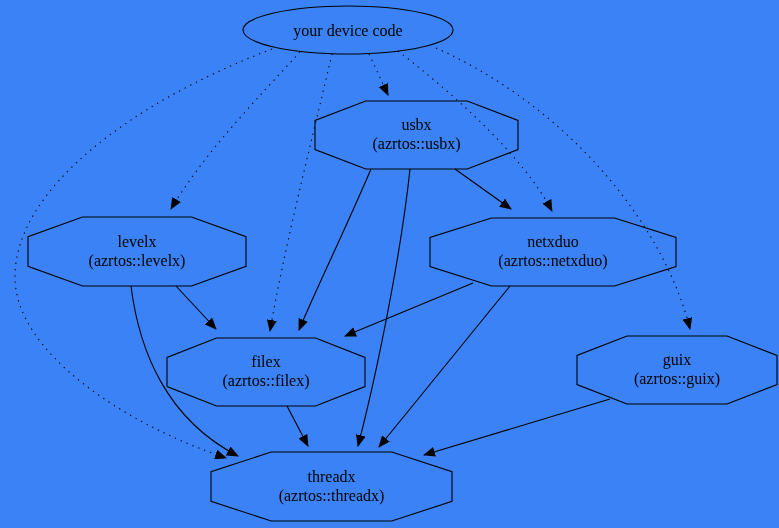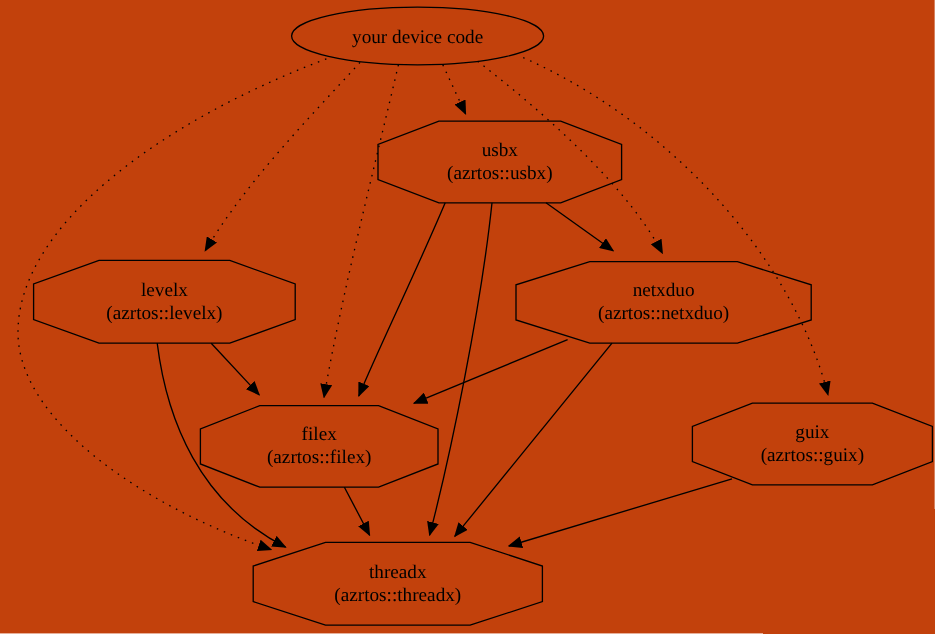--- a/index.html
+++ b/index.html
@@ -4,21 +4,21 @@
 <style>
   html, body {
     margin: 0;
     padding: 0;
     background: #ffffff;
   }
   #canvas {
     position: relative;
     width: 779px;
     height: 528px;
-    background: #c2410c;
+    background: #3b82f6;
     font-family: "Liberation Serif", "DejaVu Serif", serif;
   }
   svg text {
     font-family: "Liberation Serif", "DejaVu Serif", serif;
     fill: #000000;
   }
 </style>
 </head>
 <body>
 

